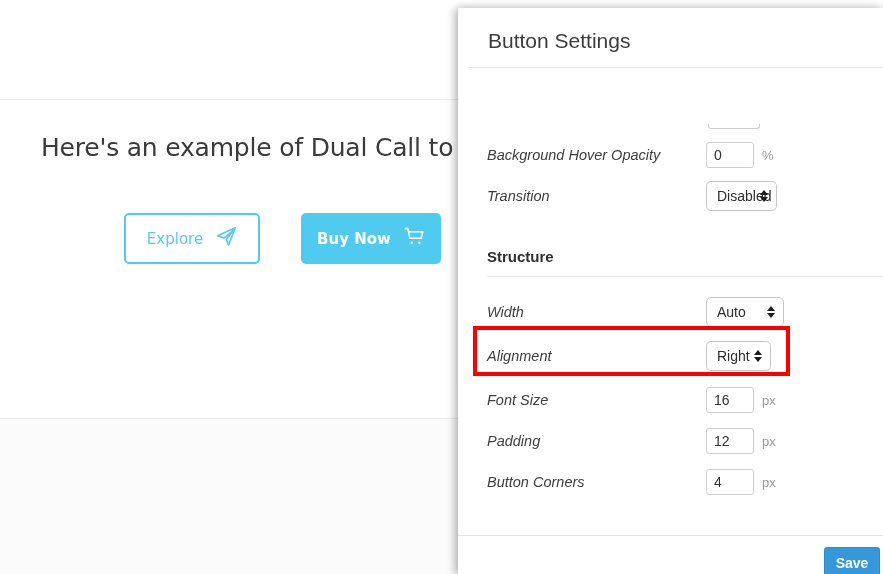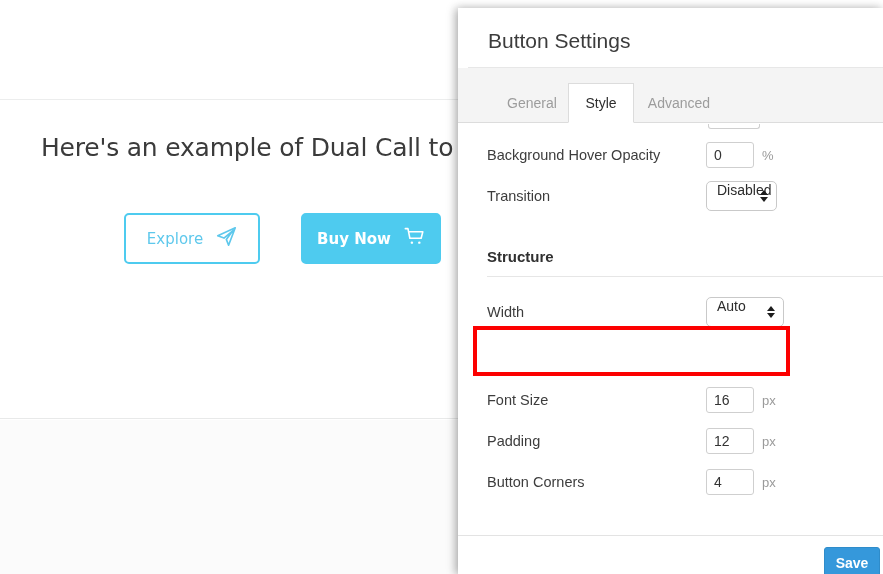--- a/index.html
+++ b/index.html
@@ -184,20 +184,21 @@
   }
   .row-label {
     position: absolute;
     left: 29px;
     top: 50%;
     transform: translateY(-50%);
     font-size: 14.5px;
     color: #3d3d3d;
     font-family: "Liberation Sans", sans-serif;
     white-space: nowrap;
+    font-style: italic;
   }
   .control-wrap {
     position: absolute;
     left: 248px;
     top: 50%;
     transform: translateY(-50%);
     display: flex;
     align-items: center;
     gap: 8px;
   }
@@ -221,21 +222,21 @@
   }
 
   .sel {
     position: relative;
     height: 30px;
     box-sizing: border-box;
     border: 1px solid #c9c9c9;
     border-radius: 5px;
     background: #ffffff;
     display: flex;
-    align-items: flex-start;
+    align-items: center;
     cursor: pointer;
     user-select: none;
     padding: 0 24px 0 10px;
     font-size: 14px;
     color: #2c2c2c;
     font-family: "Liberation Sans", sans-serif;
     white-space: nowrap;
   }
   .sel-arrows {
     position: absolute;
@@ -354,25 +355,20 @@
 
     </div>
   </div>
 
   <div class="modal">
 
     <div class="modal-header">
       <div class="modal-title">Button Settings</div>
     </div>
 
-    <div class="tabbar">
-      <div class="tab tab-general">General</div>
-      <div class="tab tab-style active">Style</div>
-      <div class="tab tab-advanced">Advanced</div>
-    </div>
 
     <div class="modal-body">
 
       <div style="position:absolute;left:250px;top:-8px;width:50px;height:12px;border:1px solid #cfcfcf;border-top:none;border-radius:0 0 3px 3px;background:#ffffff;"></div>
 
       <div class="row" style="top:10px;">
         <div class="row-label">Background Hover Opacity</div>
         <div class="control-wrap">
           <input class="num-input" type="text" readonly="" value="0" style="">
           <span class="unit">%</span>
@@ -401,20 +397,32 @@
           <div class="sel" style="width:78px;">
             <span>Auto</span>
             <span class="sel-arrows">
               <i class="up"></i>
                 <i class="down"></i>
             </span>
           </div>
         </div>
       </div>
 
+      <div class="row" style="top:211px;">
+        <div class="row-label">Alignment</div>
+        <div class="control-wrap">
+          <div class="sel" style="width:65px;">
+            <span>Right</span>
+            <span class="sel-arrows">
+              <i class="up"></i>
+                <i class="down"></i>
+            </span>
+          </div>
+        </div>
+      </div>
 
       <div class="row" style="top:255px;">
         <div class="row-label">Font Size</div>
         <div class="control-wrap">
           <input class="num-input" type="text" readonly="" value="16" style="">
           <span class="unit">px</span>
         </div>
       </div>
 
       <div class="row" style="top:296px;">

